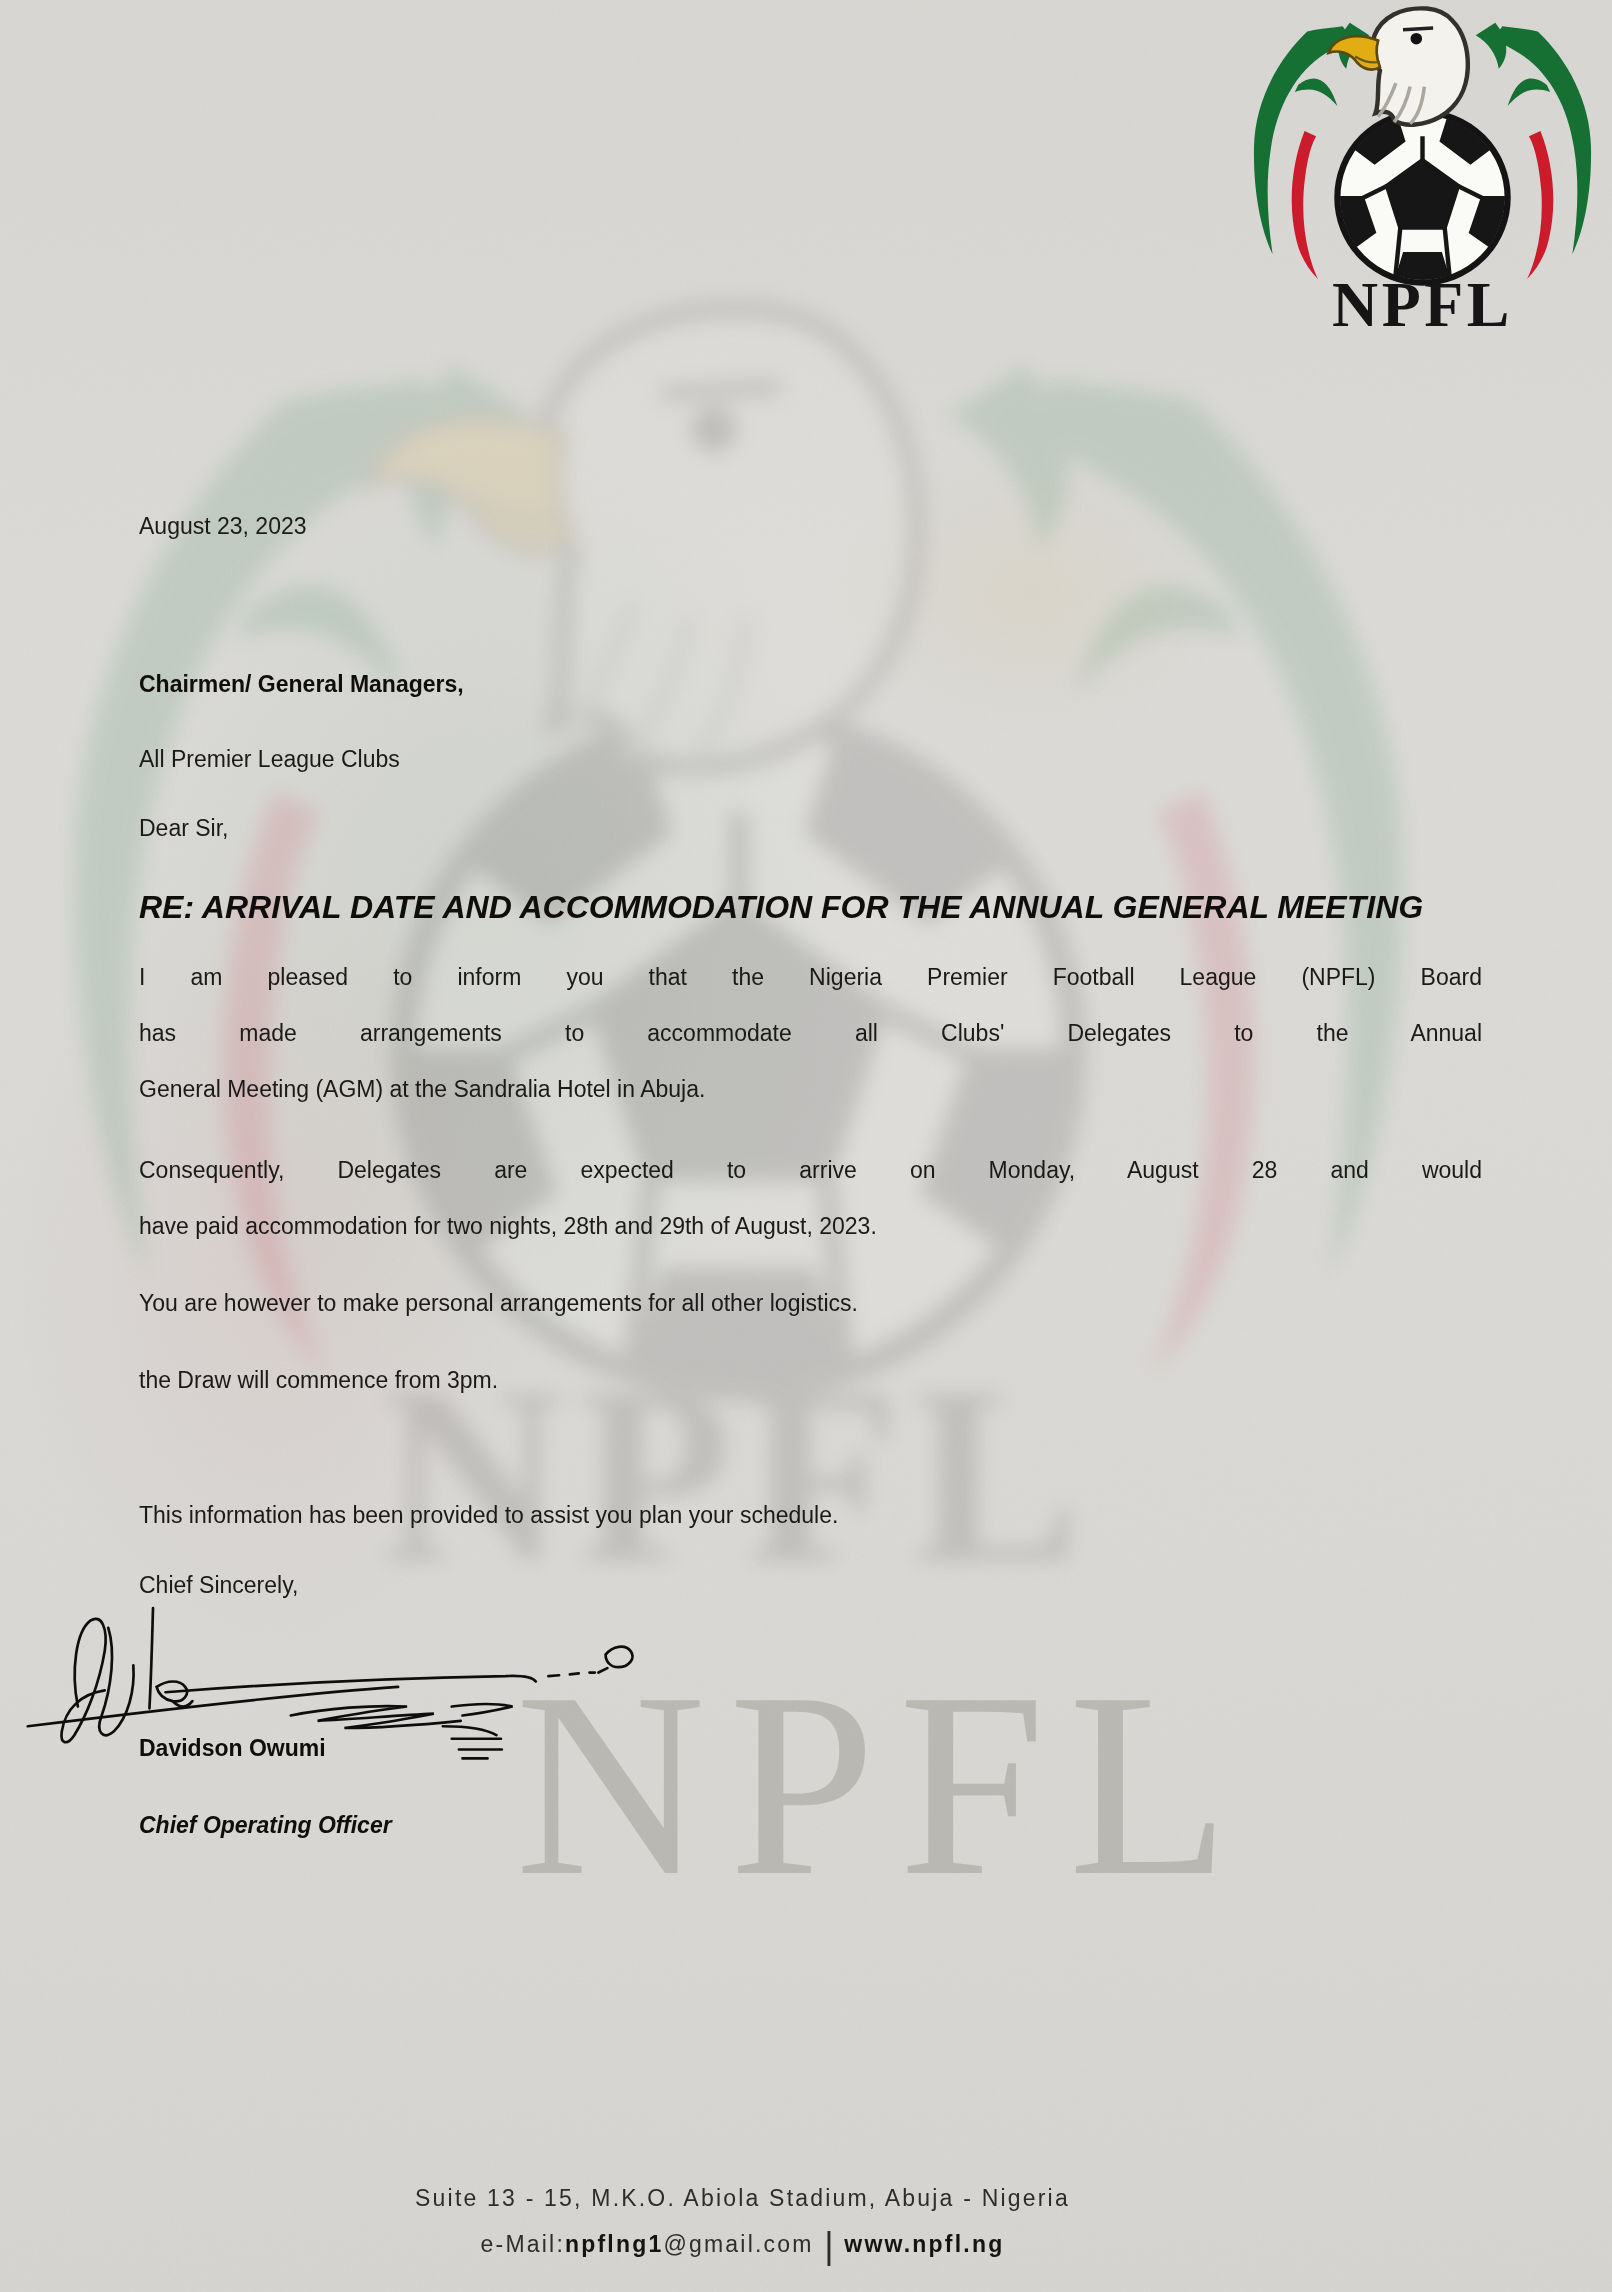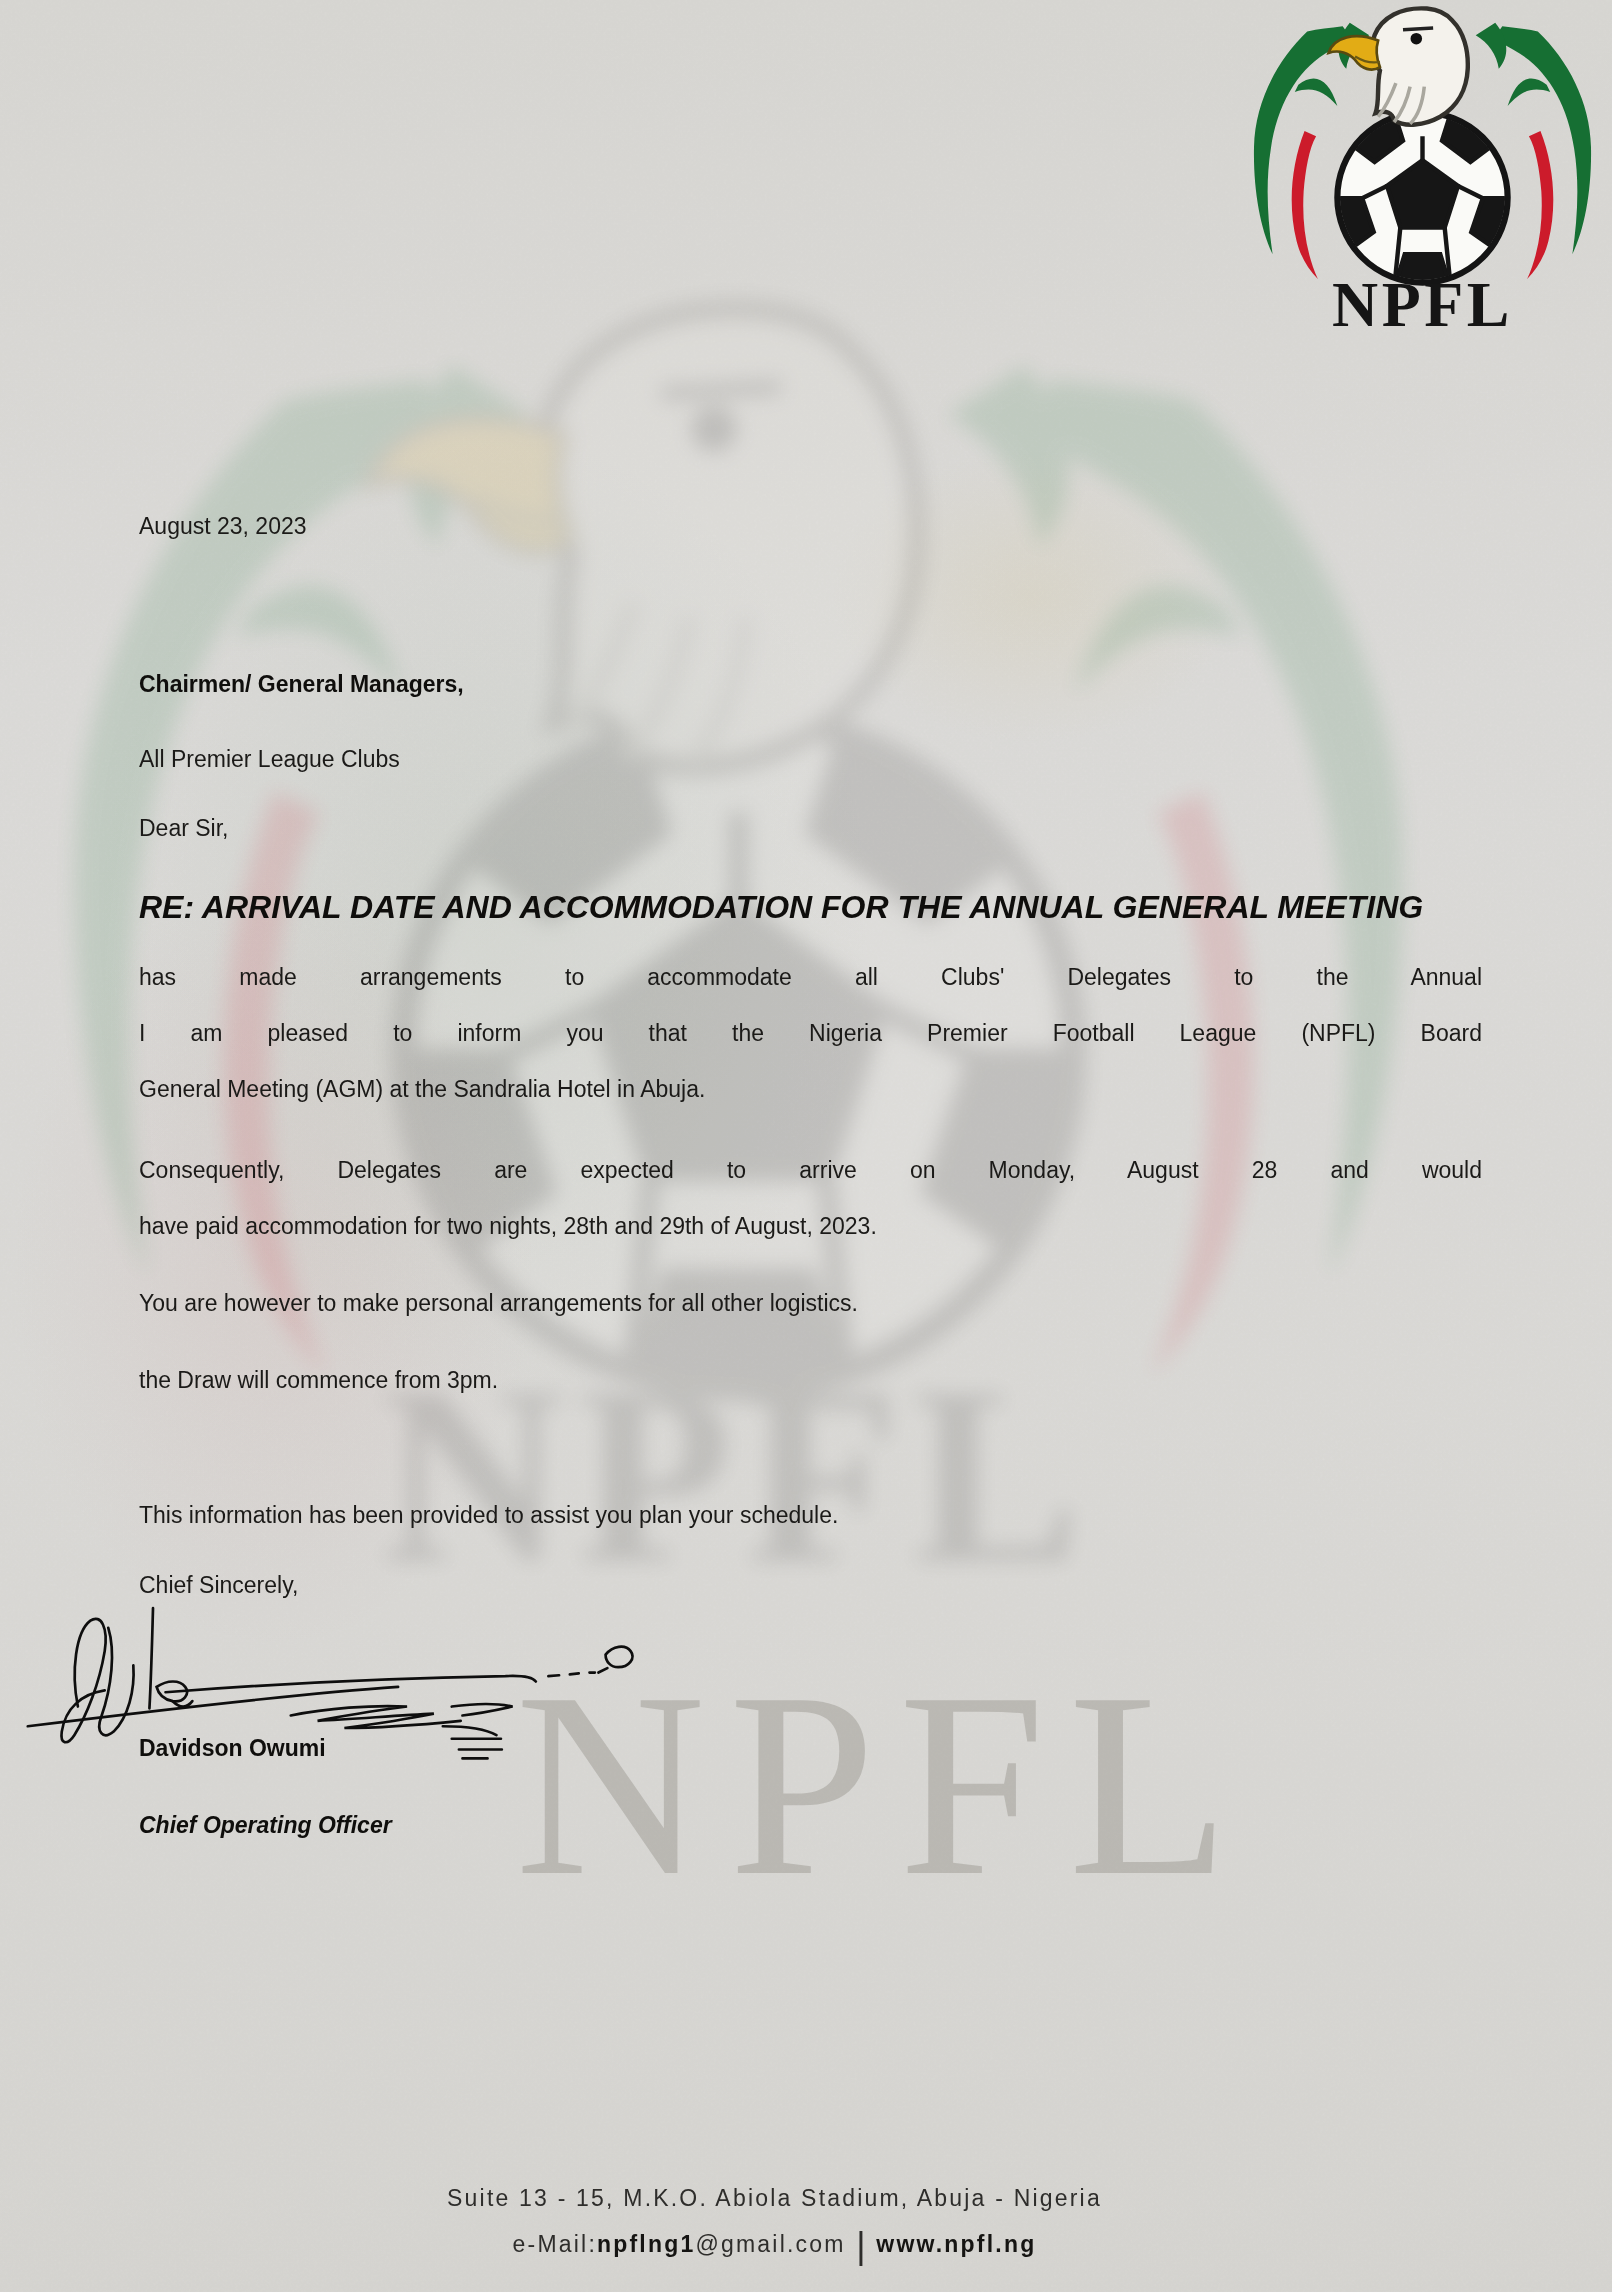--- a/index.html
+++ b/index.html
@@ -35,21 +35,21 @@
   
   .blk{position:absolute;left:139px;width:1343px;color:#1b1a18;font-size:23px;line-height:56px;}
   .b{font-weight:bold;color:#0f0e0c;}
   .it{font-style:italic;}
   .subject{font-size:32px;font-style:italic;}
   .jline{text-align:justify;text-align-last:justify;height:56px;}
   .jline.last{text-align-last:left;}
   .sig-svg{position:absolute;left:22.4px;top:1601px;width:618px;height:161px;}
   
   .foot{position:absolute;left:0;width:1485px;text-align:center;color:#2e2d2b;
-        font-size:23px;letter-spacing:2.2px;white-space:nowrap;margin-left:32px;}
+        font-size:23px;letter-spacing:2.2px;white-space:nowrap;}
   .foot .bold{font-weight:bold;color:#151412;}
   .pipe{display:inline-block;font-size:36px;font-weight:300;vertical-align:-6.3px;margin:0 10.7px;letter-spacing:0;}
 </style>
 </head>
 <body>
 
 <svg width="0" height="0" style="position:absolute" aria-hidden="true">
   <defs>
     <symbol id="npfl-logo" viewBox="0 0 400 380">
 
@@ -123,22 +123,22 @@
 
   <div class="blk" style="top:498px">August 23, 2023</div>
 
   <div class="blk b" style="top:656px">Chairmen/ General Managers,</div>
   <div class="blk" style="top:731px">All Premier League Clubs</div>
   <div class="blk" style="top:800px">Dear Sir,</div>
 
   <div class="blk b subject" style="top:879px">RE: ARRIVAL DATE AND ACCOMMODATION FOR THE ANNUAL GENERAL MEETING</div>
 
   <div class="blk" style="top:949px">
+    <div class="jline">I am pleased to inform you that the Nigeria Premier Football League (NPFL) Board</div>
     <div class="jline">has made arrangements to accommodate all Clubs' Delegates to the Annual</div>
-    <div class="jline">I am pleased to inform you that the Nigeria Premier Football League (NPFL) Board</div>
     <div class="jline last">General Meeting (AGM) at the Sandralia Hotel in Abuja.</div>
   </div>
 
   <div class="blk" style="top:1142px">
     <div class="jline">Consequently, Delegates are expected to arrive on Monday, August 28 and would</div>
     <div class="jline last">have paid accommodation for two nights, 28th and 29th of August, 2023.</div>
   </div>
 
   <div class="blk" style="top:1275px">
     <div class="jline last">You are however to make personal arrangements for all other logistics.</div>

